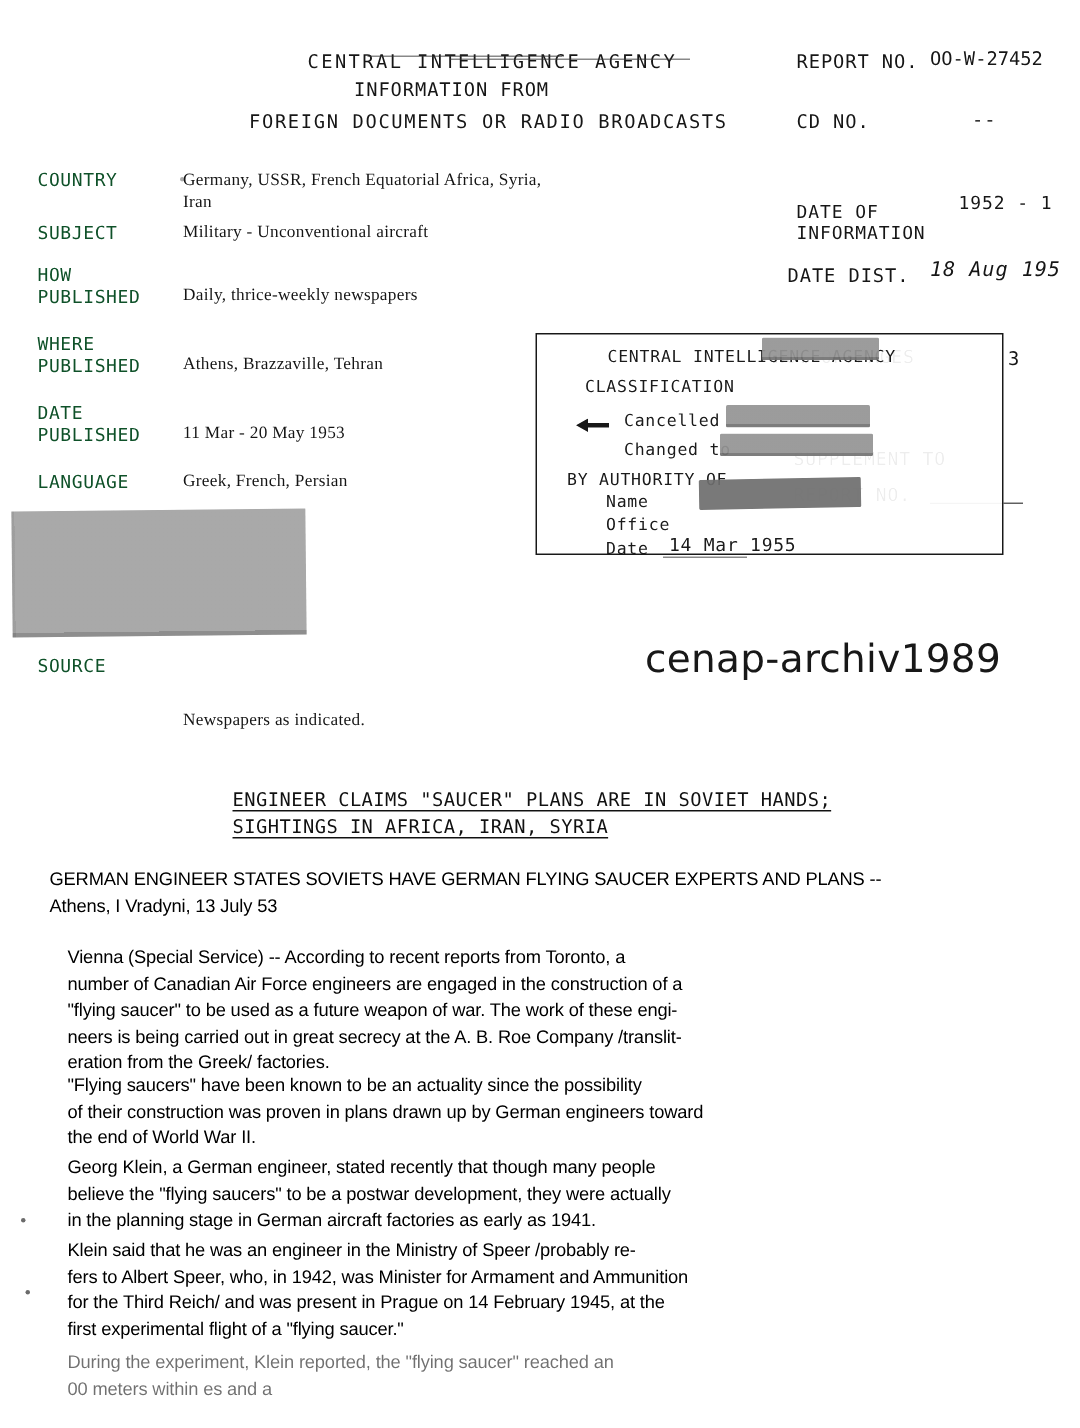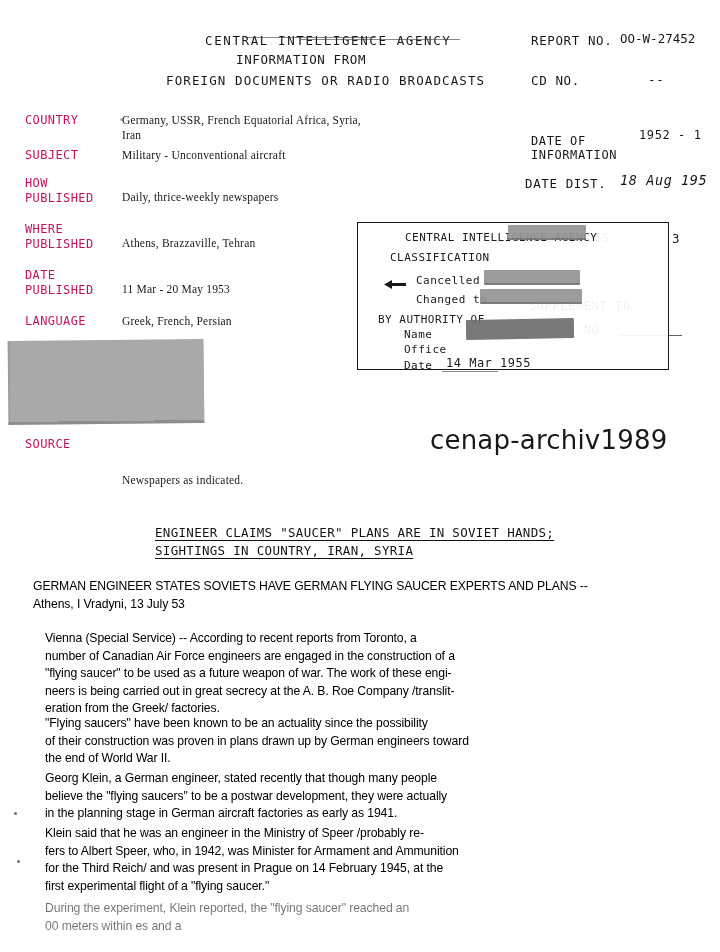--- a/index.html
+++ b/index.html
@@ -30,21 +30,21 @@
   }
   .hdr-center { text-align: center; }
   .agency {
     font-size: 12.5px;
     letter-spacing: 1.6px;
   }
   .field-label {
     font-family: "DejaVu Sans Mono", monospace;
     font-size: 12px;
     letter-spacing: .4px;
-    color: #be185d;
+    color: #14532d;
     line-height: 15px;
     white-space: pre-line;
   }
   .field-value {
     font-family: Liberation Serif, serif;
     font-size: 11.5px;
     letter-spacing: .2px;
     color: #1a1a1a;
     line-height: 15px;
     white-space: pre-line;
@@ -197,21 +197,21 @@
     <div class="abs redaction" style="left:126px; top:47px; width:96px; height:15px;"></div>
     <div class="abs redaction" style="left:122px; top:66px; width:102px; height:15px;"></div>
     <div class="abs redaction dark" style="left:108px; top:96px; width:108px; height:20px; transform:rotate(-1deg);"></div>
     <div class="abs redaction" style="left:150px; top:2px; width:78px; height:15px;"></div>
     <div class="hdr-rule" style="left:84px; top:148px; width:56px;"></div>
   </div>
 
   <div class="abs watermark" style="left:430px; top:425px;">cenap-archiv1989</div>
 
   <div class="abs title-line" style="left:155px; top:525px;">ENGINEER CLAIMS "SAUCER" PLANS ARE IN SOVIET HANDS;</div>
-  <div class="abs title-line" style="left:155px; top:543px;">SIGHTINGS IN COUNTRY, IRAN, SYRIA</div>
+  <div class="abs title-line" style="left:155px; top:543px;">SIGHTINGS IN AFRICA, IRAN, SYRIA</div>
 
   <div class="abs body-para" style="left:33px; top:578px;">GERMAN ENGINEER STATES SOVIETS HAVE GERMAN FLYING SAUCER EXPERTS AND PLANS --</div>
   <div class="abs body-para" style="left:33px; top:596px;">Athens, I Vradyni, 13 July 53</div>
 
   <div class="abs body-para" style="left:45px; top:630px;">    Vienna (Special Service) -- According to recent reports from Toronto, a
 number of Canadian Air Force engineers are engaged in the construction of a
 "flying saucer" to be used as a future weapon of war.  The work of these engi-
 neers is being carried out in great secrecy at the A. B. Roe Company /translit-
 eration from the Greek/ factories.</div>
   <div class="abs body-para" style="left:45px; top:715px;">    "Flying saucers" have been known to be an actuality since the possibility

